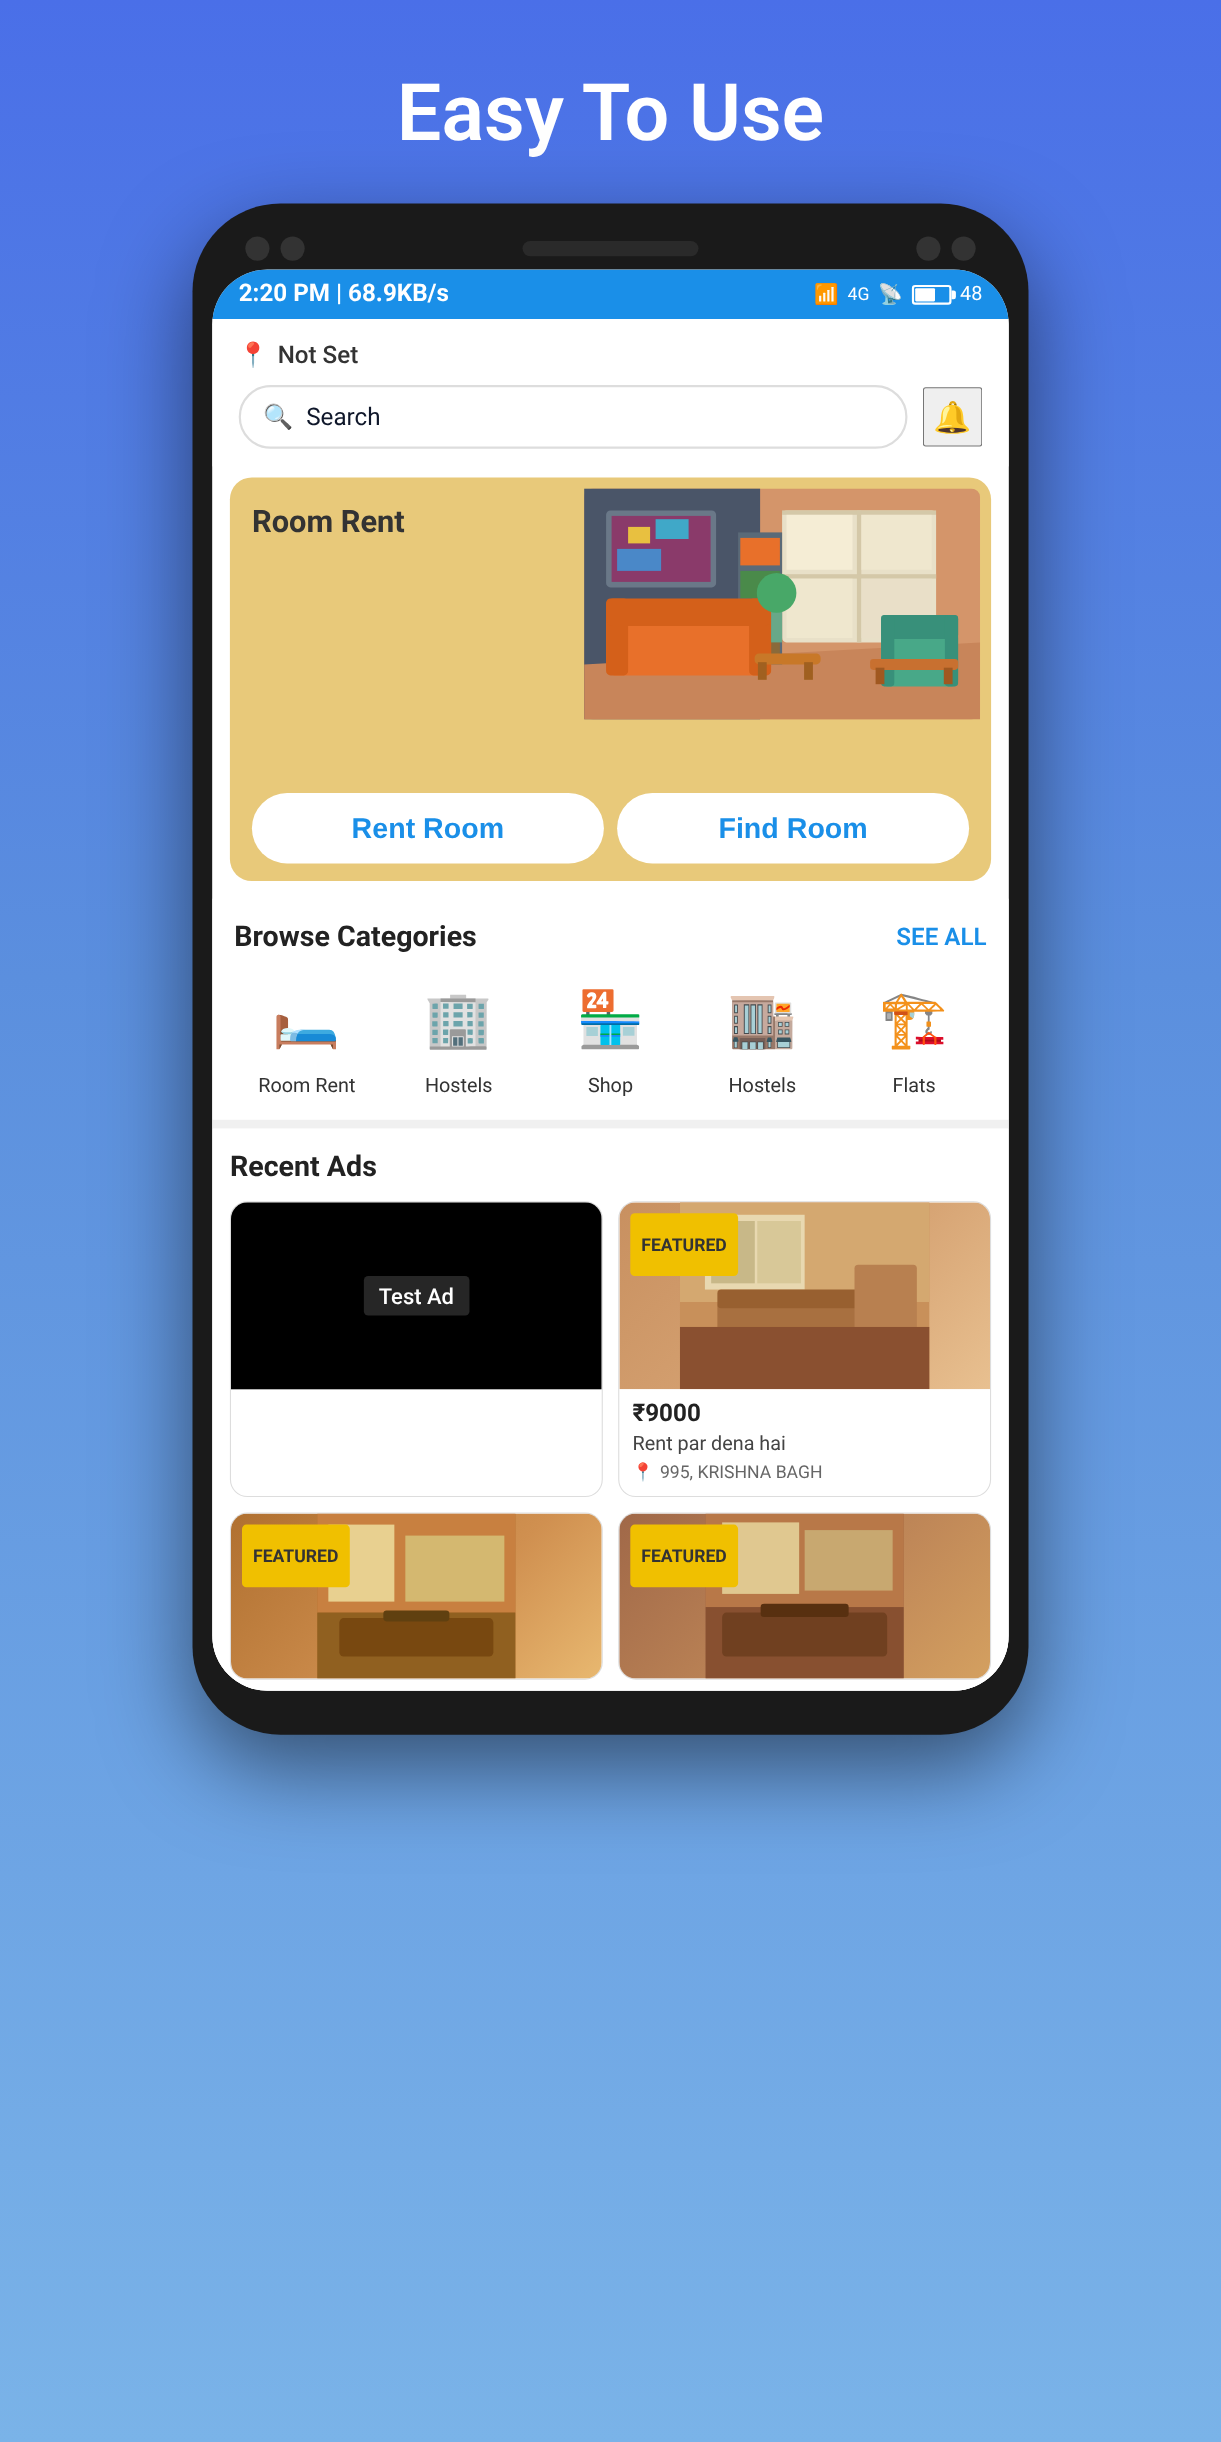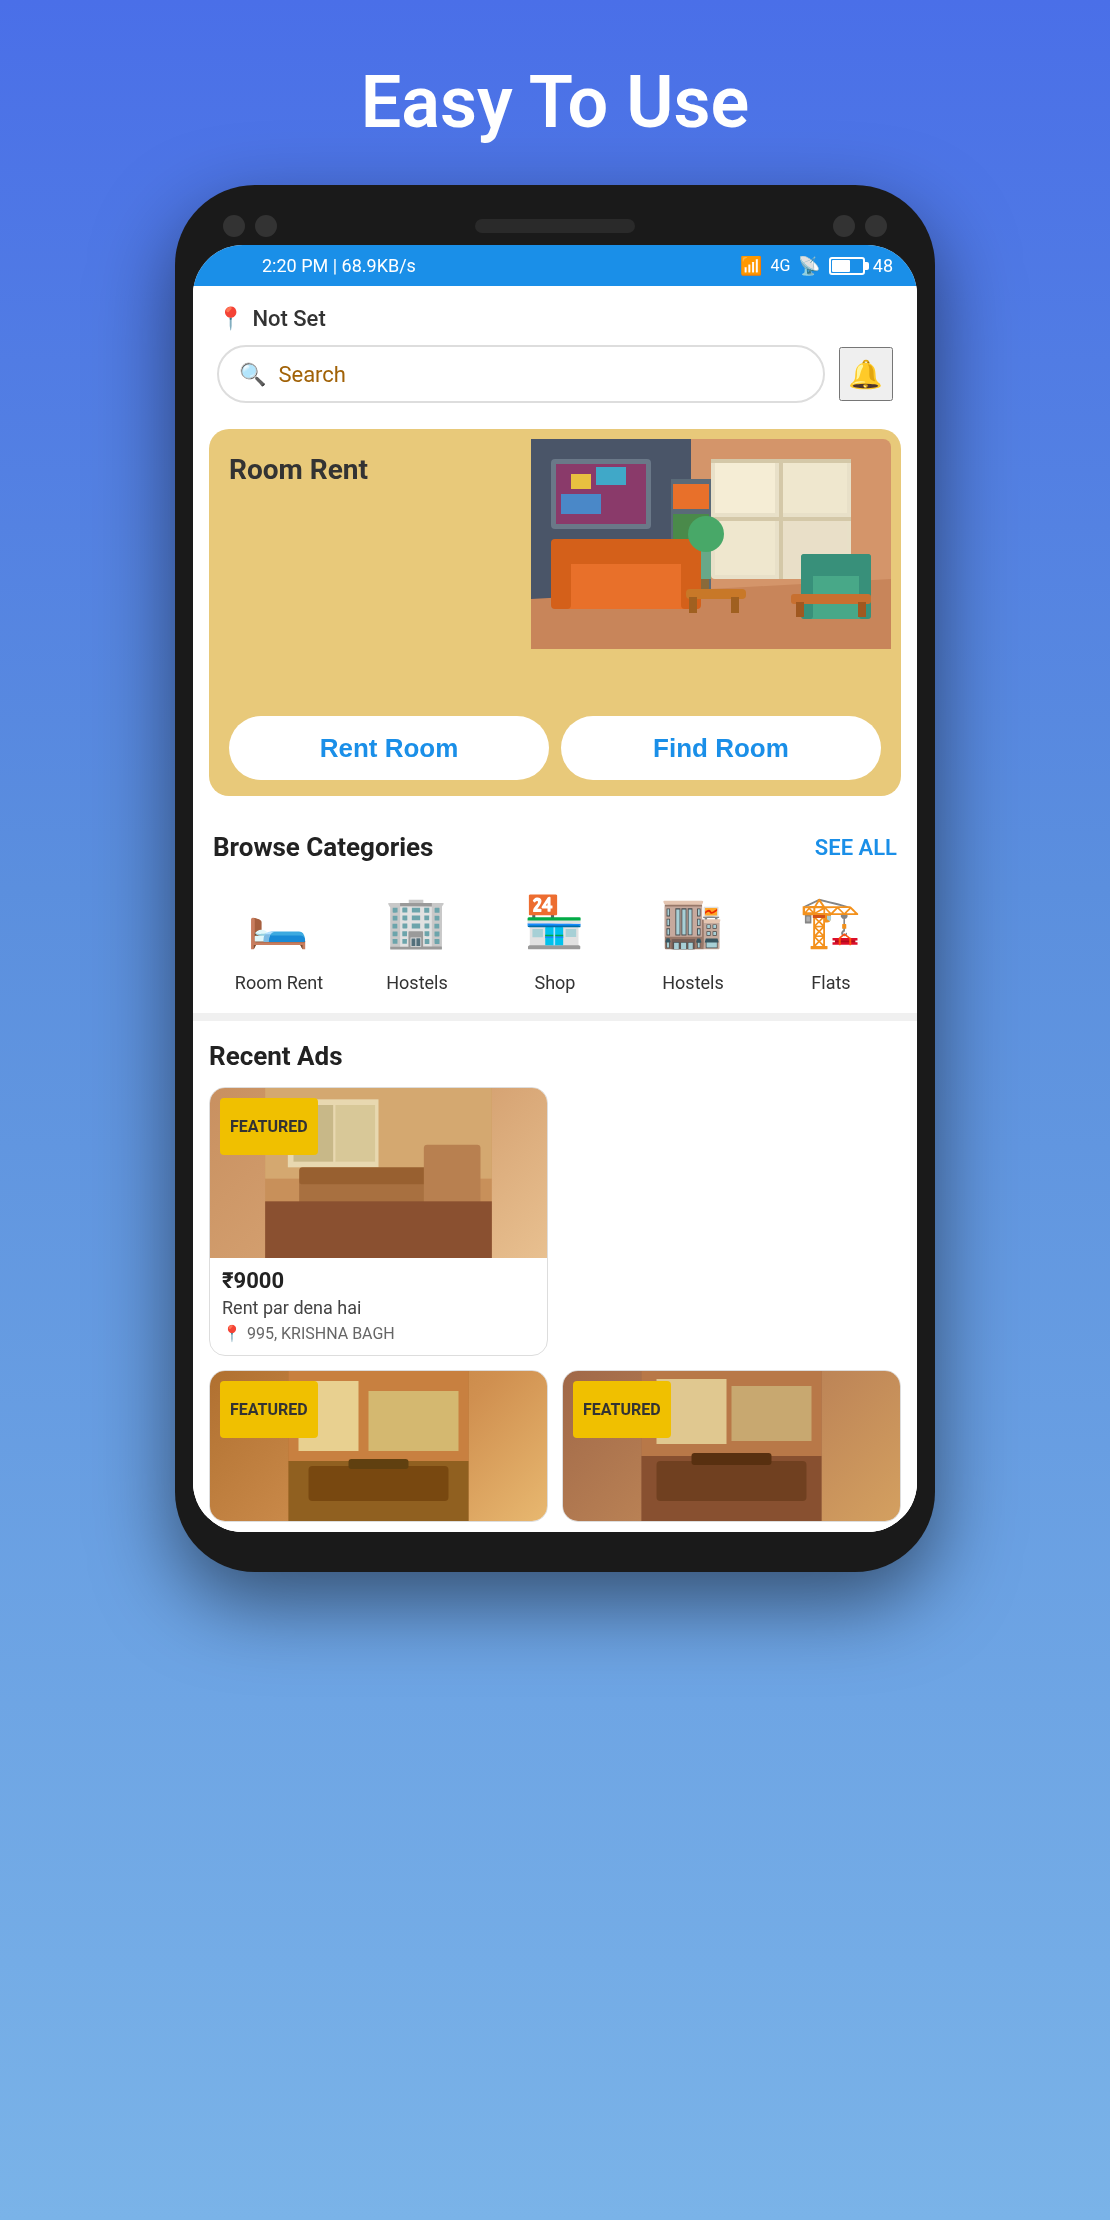--- a/index.html
+++ b/index.html
@@ -80,21 +80,21 @@
     
     .status-bar {
       background: #1a8fe8;
       padding: 10px 24px;
       display: flex;
       justify-content: space-between;
       align-items: center;
       color: white;
       font-size: 20px;
     }
-    .status-left { font-size: 18px; font-weight: 400; margin-left: 45px; }
+    .status-left { font-size: 22px; font-weight: 700; }
     .status-right {
       display: flex;
       align-items: center;
       gap: 8px;
       font-size: 18px;
     }
     .battery-icon {
       width: 36px;
       height: 18px;
       border: 2px solid white;
@@ -164,21 +164,21 @@
       padding: 0 20px;
       gap: 12px;
       background: white;
     }
     .search-icon-svg {
       color: #888;
       font-size: 22px;
     }
     .search-input-text {
       font-size: 22px;
-      color: #a16207;
+      color: #0f172a;
     }
     .bell-btn {
       width: 54px;
       height: 54px;
       display: flex;
       align-items: center;
       justify-content: center;
     }
     .bell-icon {
       font-size: 28px;
@@ -553,20 +553,25 @@
         </div>
       </div>
 
       <div class="divider"></div>
 
       <div class="recent-ads-section">
         <div class="recent-ads-title">Recent Ads</div>
 
         <div class="ads-grid">
 
+          <div class="ad-card">
+            <div class="ad-image-container">
+              <span class="test-ad-label">Test Ad</span>
+            </div>
+          </div>
 
           <div class="ad-card">
             <div class="ad-image-container">
               <div class="ad-room-image">
                 <svg width="100%" height="100%" viewBox="0 0 200 150" xmlns="http://www.w3.org/2000/svg">
                   <rect width="200" height="150" fill="#c8905a"></rect>
                   <rect x="0" y="0" width="200" height="80" fill="#d4a870"></rect>
                   <rect x="20" y="10" width="80" height="60" fill="#e8d8b0"></rect>
                   <rect x="25" y="15" width="35" height="50" fill="#c8b888"></rect>
                   <rect x="62" y="15" width="35" height="50" fill="#d8c898"></rect>

